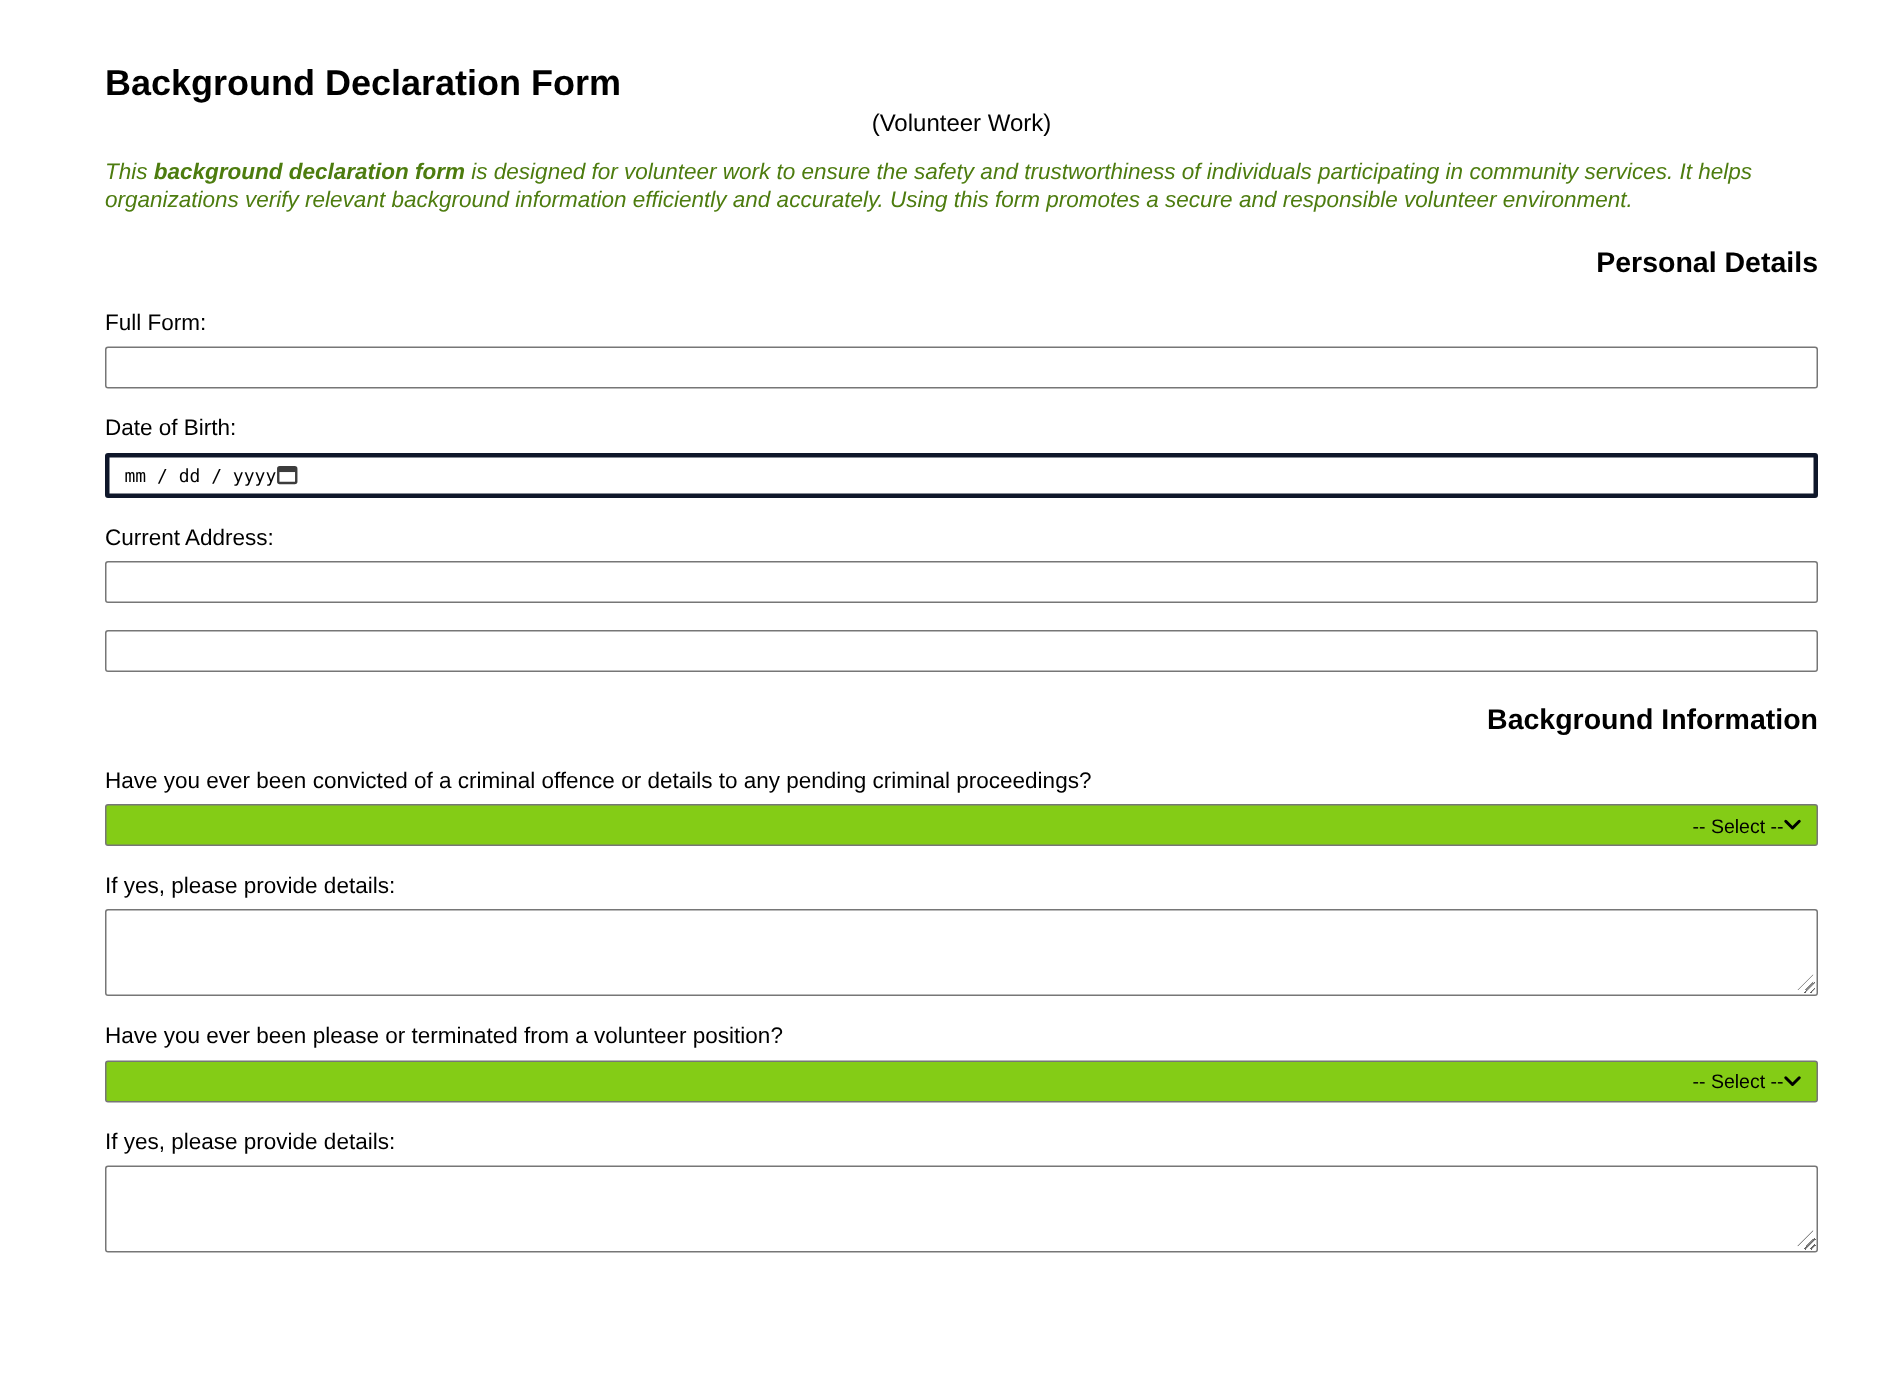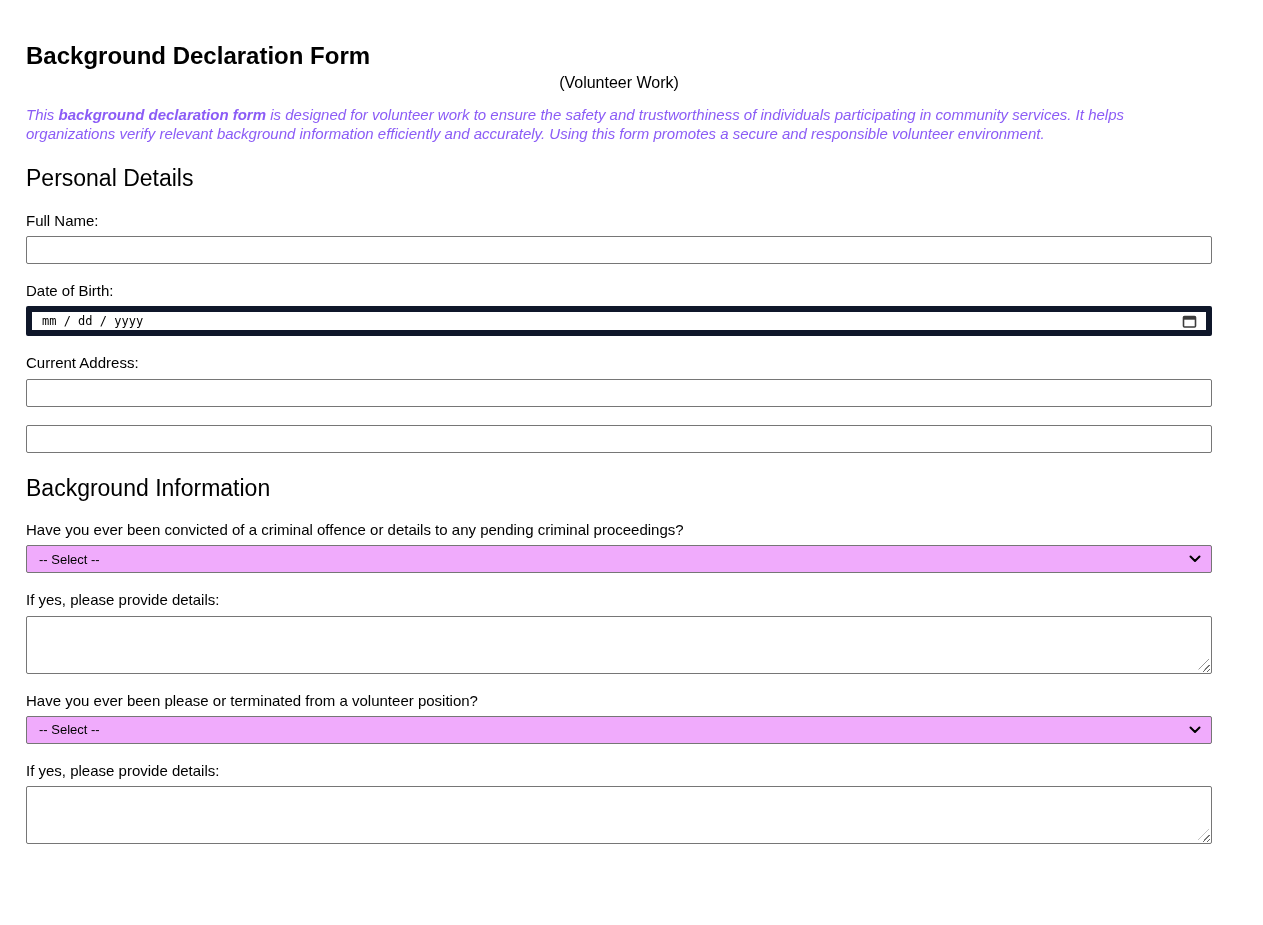--- a/index.html
+++ b/index.html
@@ -7,47 +7,48 @@
     font-family: "Liberation Sans", sans-serif;
     color: #000000;
     width: 1263px;
     height: 925px;
     overflow: hidden;
   }
   .page {
     box-sizing: border-box;
     width: 1263px;
     height: 925px;
-    padding: 42px 51px 0 26px;
+    padding: 42px 51px 0 70px;
   }
   .form-title {
     font-size: 24px;
     font-weight: bold;
     margin: 0;
     line-height: 1.2;
   }
   .form-subtitle {
     font-size: 16px;
     margin: 3px 0 0 0;
     line-height: 1.15;
     text-align: center;
   }
   .form-description {
     font-size: 15px;
     font-style: italic;
-    color: #8b5cf6;
+    color: #4d7c0f;
     margin: 14px 0 0 0;
     line-height: 1.24;
   }
   .form-description b { font-weight: bold; }
   .section-heading {
-    font-size: 23px;
-    font-weight: normal;
+    font-size: 19px;
+    font-weight: bold;
     margin: 22px 0 20px 0;
     line-height: 1.15;
+    text-align: right;
   }
   .field { margin-bottom: 18px; }
   .field-label {
     display: block;
     font-size: 15px;
     line-height: 1.15;
     margin-bottom: 7px;
   }
   .text-input {
     display: block;
@@ -58,48 +59,47 @@
     border-radius: 2px;
     padding: 0 8px;
     font-family: "Liberation Sans", sans-serif;
     font-size: 13px;
     background: #ffffff;
     outline: none;
   }
   .date-input {
     display: flex;
     align-items: center;
-    justify-content: space-between;
     width: 100%;
     height: 30px;
     box-sizing: border-box;
-    border: 6px solid #0f172a;
+    border: 3px solid #0f172a;
     border-radius: 2px;
     padding: 0 9px 0 10px;
     background: #ffffff;
     cursor: default;
   }
   .date-placeholder {
     font-family: "DejaVu Sans Mono", monospace;
     font-size: 12px;
     color: #000000;
     white-space: pre;
   }
   .calendar-icon { display: flex; align-items: center; cursor: pointer; }
   .select-box {
     display: flex;
     align-items: center;
-    justify-content: space-between;
+    justify-content: flex-end;
     width: 100%;
     height: 28px;
     box-sizing: border-box;
     border: 1px solid #767676;
     border-radius: 2px;
     padding: 0 10px 0 12px;
-    background: #f0abfc;
+    background: #84cc16;
     cursor: default;
   }
   .select-value { font-size: 13px; line-height: 1; }
   .chevron-icon { display: flex; align-items: center; }
   .details-textarea {
     display: block;
     width: 100%;
     height: 58px;
     box-sizing: border-box;
     border: 1px solid #767676;
@@ -130,21 +130,21 @@
 <div class="page">
 
   <h1 class="form-title">Background Declaration Form</h1>
   <div class="form-subtitle">(Volunteer Work)</div>
 
   <p class="form-description"><span>This </span><b>background declaration form</b><span> is designed for volunteer work to ensure the safety and trustworthiness of individuals participating in community services. It helps organizations verify relevant background information efficiently and accurately. Using this form promotes a secure and responsible volunteer environment.</span></p>
 
   <h2 class="section-heading">Personal Details</h2>
 
   <div class="field">
-    <label class="field-label">Full Name:</label>
+    <label class="field-label">Full Form:</label>
     <input type="text" class="text-input" style="">
   </div>
 
   <div class="field">
     <label class="field-label">Date of Birth:</label>
     <div class="date-input">
       <span class="date-placeholder">mm / dd / yyyy</span>
       <span class="calendar-icon">
         <svg width="15" height="15" viewBox="0 0 15 15" aria-hidden="true">
           <rect x="1.5" y="2.5" width="12" height="10.5" rx="1" fill="none" stroke="#3c3c3c" stroke-width="1.6"></rect>

